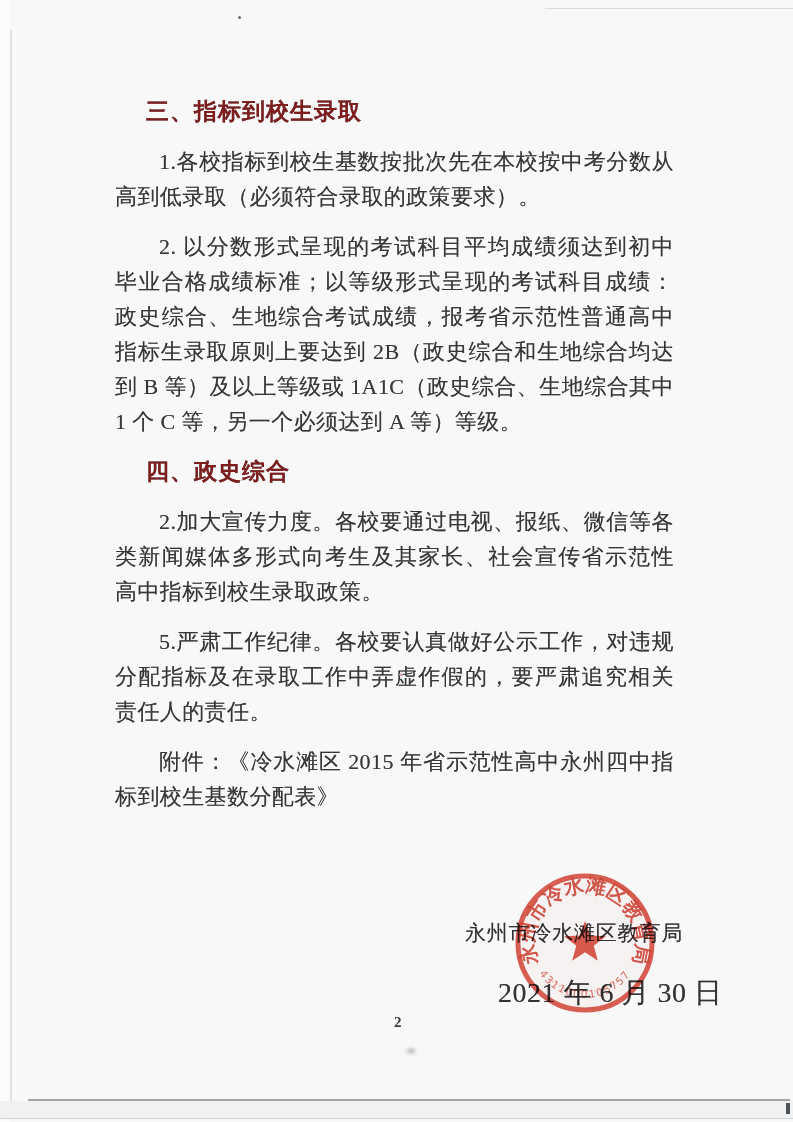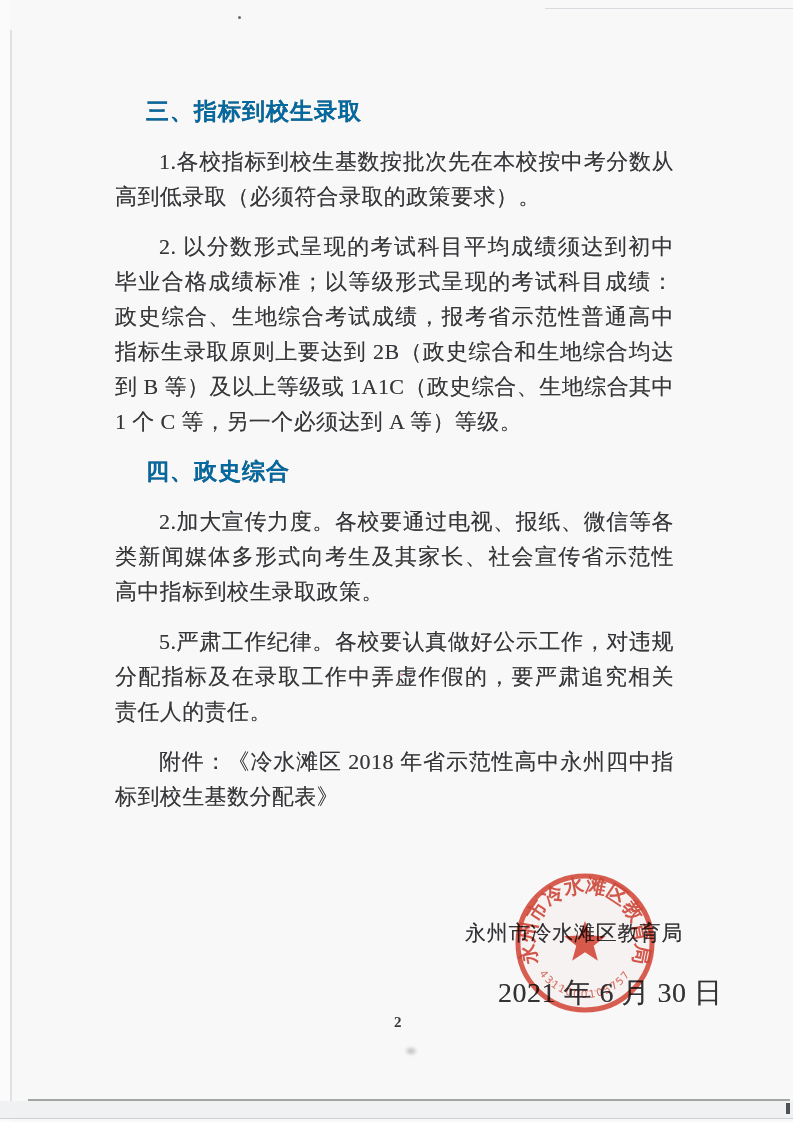--- a/index.html
+++ b/index.html
@@ -28,21 +28,21 @@
   
   .content{
     position:absolute;left:100px;top:94px;width:589px;
     font-size:22px;line-height:35px;color:#37373a;
     text-align:justify;letter-spacing:.4px;
     text-shadow:0 0 .4px rgba(55,55,58,.55);
   }
   .content p{margin:15px;text-indent:2em;}
   .doc-heading{
     margin:0;font-family:"Liberation Sans", sans-serif;
-    font-weight:700;font-size:23px;line-height:35px;color:#0369a1;
+    font-weight:700;font-size:23px;line-height:35px;color:#7f1d1d;
     text-indent:2em;letter-spacing:1px;text-align:left;
     text-shadow:0 0 .4px rgba(20,20,22,.6);
   }
 
   
   .sig-issuer{
     position:absolute;left:465px;top:919px;font-size:21px;letter-spacing:.8px;
     color:#333336;text-shadow:0 0 .4px rgba(50,50,54,.55);white-space:nowrap;
   }
   .sig-date{
@@ -75,21 +75,21 @@
   <div class="edge-left-line"></div>
   <div class="edge-top-line"></div>
 
   <div class="content">
     <h2 class="doc-heading">三、指标到校生录取</h2>
     <p>1.各校指标到校生基数按批次先在本校按中考分数从高到低录取（必须符合录取的政策要求）。</p>
     <p>2. 以分数形式呈现的考试科目平均成绩须达到初中毕业合格成绩标准；以等级形式呈现的考试科目成绩：政史综合、生地综合考试成绩，报考省示范性普通高中指标生录取原则上要达到 2B（政史综合和生地综合均达到 B 等）及以上等级或 1A1C（政史综合、生地综合其中 1 个 C 等，另一个必须达到 A 等）等级。</p>
     <h2 class="doc-heading">四、政史综合</h2>
     <p>2.加大宣传力度。各校要通过电视、报纸、微信等各类新闻媒体多形式向考生及其家长、社会宣传省示范性高中指标到校生录取政策。</p>
     <p>5.严肃工作纪律。各校要认真做好公示工作，对违规分配指标及在录取工作中弄虚作假的，要严肃追究相关责任人的责任。</p>
-    <p>附件：《冷水滩区 2018 年省示范性高中永州四中指标到校生基数分配表》</p>
+    <p>附件：《冷水滩区 2015 年省示范性高中永州四中指标到校生基数分配表》</p>
   </div>
 
   <div class="sig-issuer">永州市冷水滩区教育局</div>
   <div class="sig-date">2021 年 6 月 30 日</div>
 
   <svg class="seal" viewBox="0 0 160 160" aria-hidden="true">
     <circle class="ring" cx="80" cy="80" r="67"></circle>
     <path id="seal-arc-top" d="M 33.8 101.6 A 51 51 0 1 1 126.2 101.6" fill="none"></path>
     <text class="ring-text">
       <textPath href="#seal-arc-top" startOffset="50%" text-anchor="middle">永州市冷水滩区教育局</textPath>

